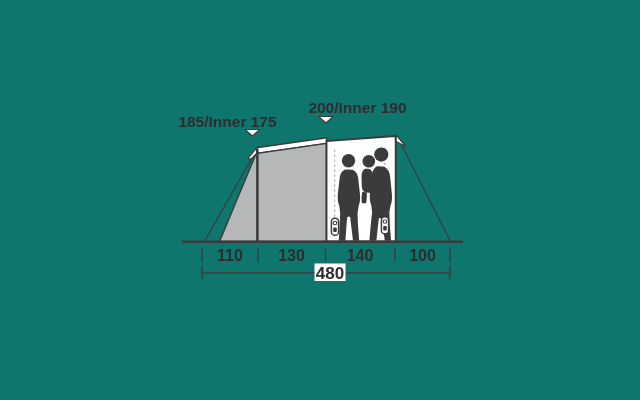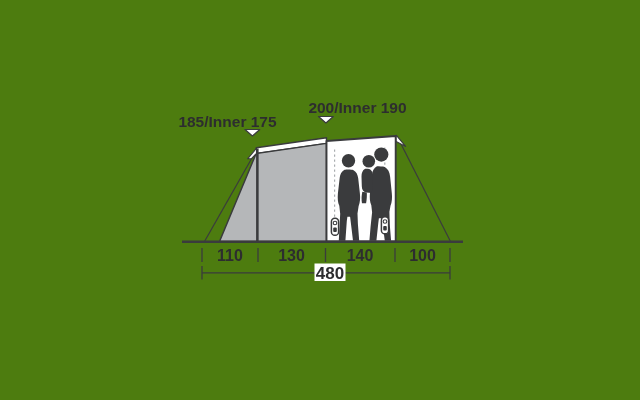--- a/index.html
+++ b/index.html
@@ -1,16 +1,16 @@
 <!DOCTYPE html>
 <html><head>
 <meta charset="utf-8">
 <style>
   html,body{margin:0;padding:0;background:#ffffff;width:640px;height:400px;overflow:hidden;}
-  .stage{position:relative;width:640px;height:400px;background:#4d7c0f;}
+  .stage{position:relative;width:640px;height:400px;background:#0f766e;}
   svg text{
     font-family:"Liberation Sans", sans-serif;
     font-weight:700;
     fill:#2d2d2f;
   }
   .lbl-height{font-size:15.5px;}
   .lbl-seg{font-size:16px;}
   .lbl-total{font-size:17px;}
 </style>
 </head>

